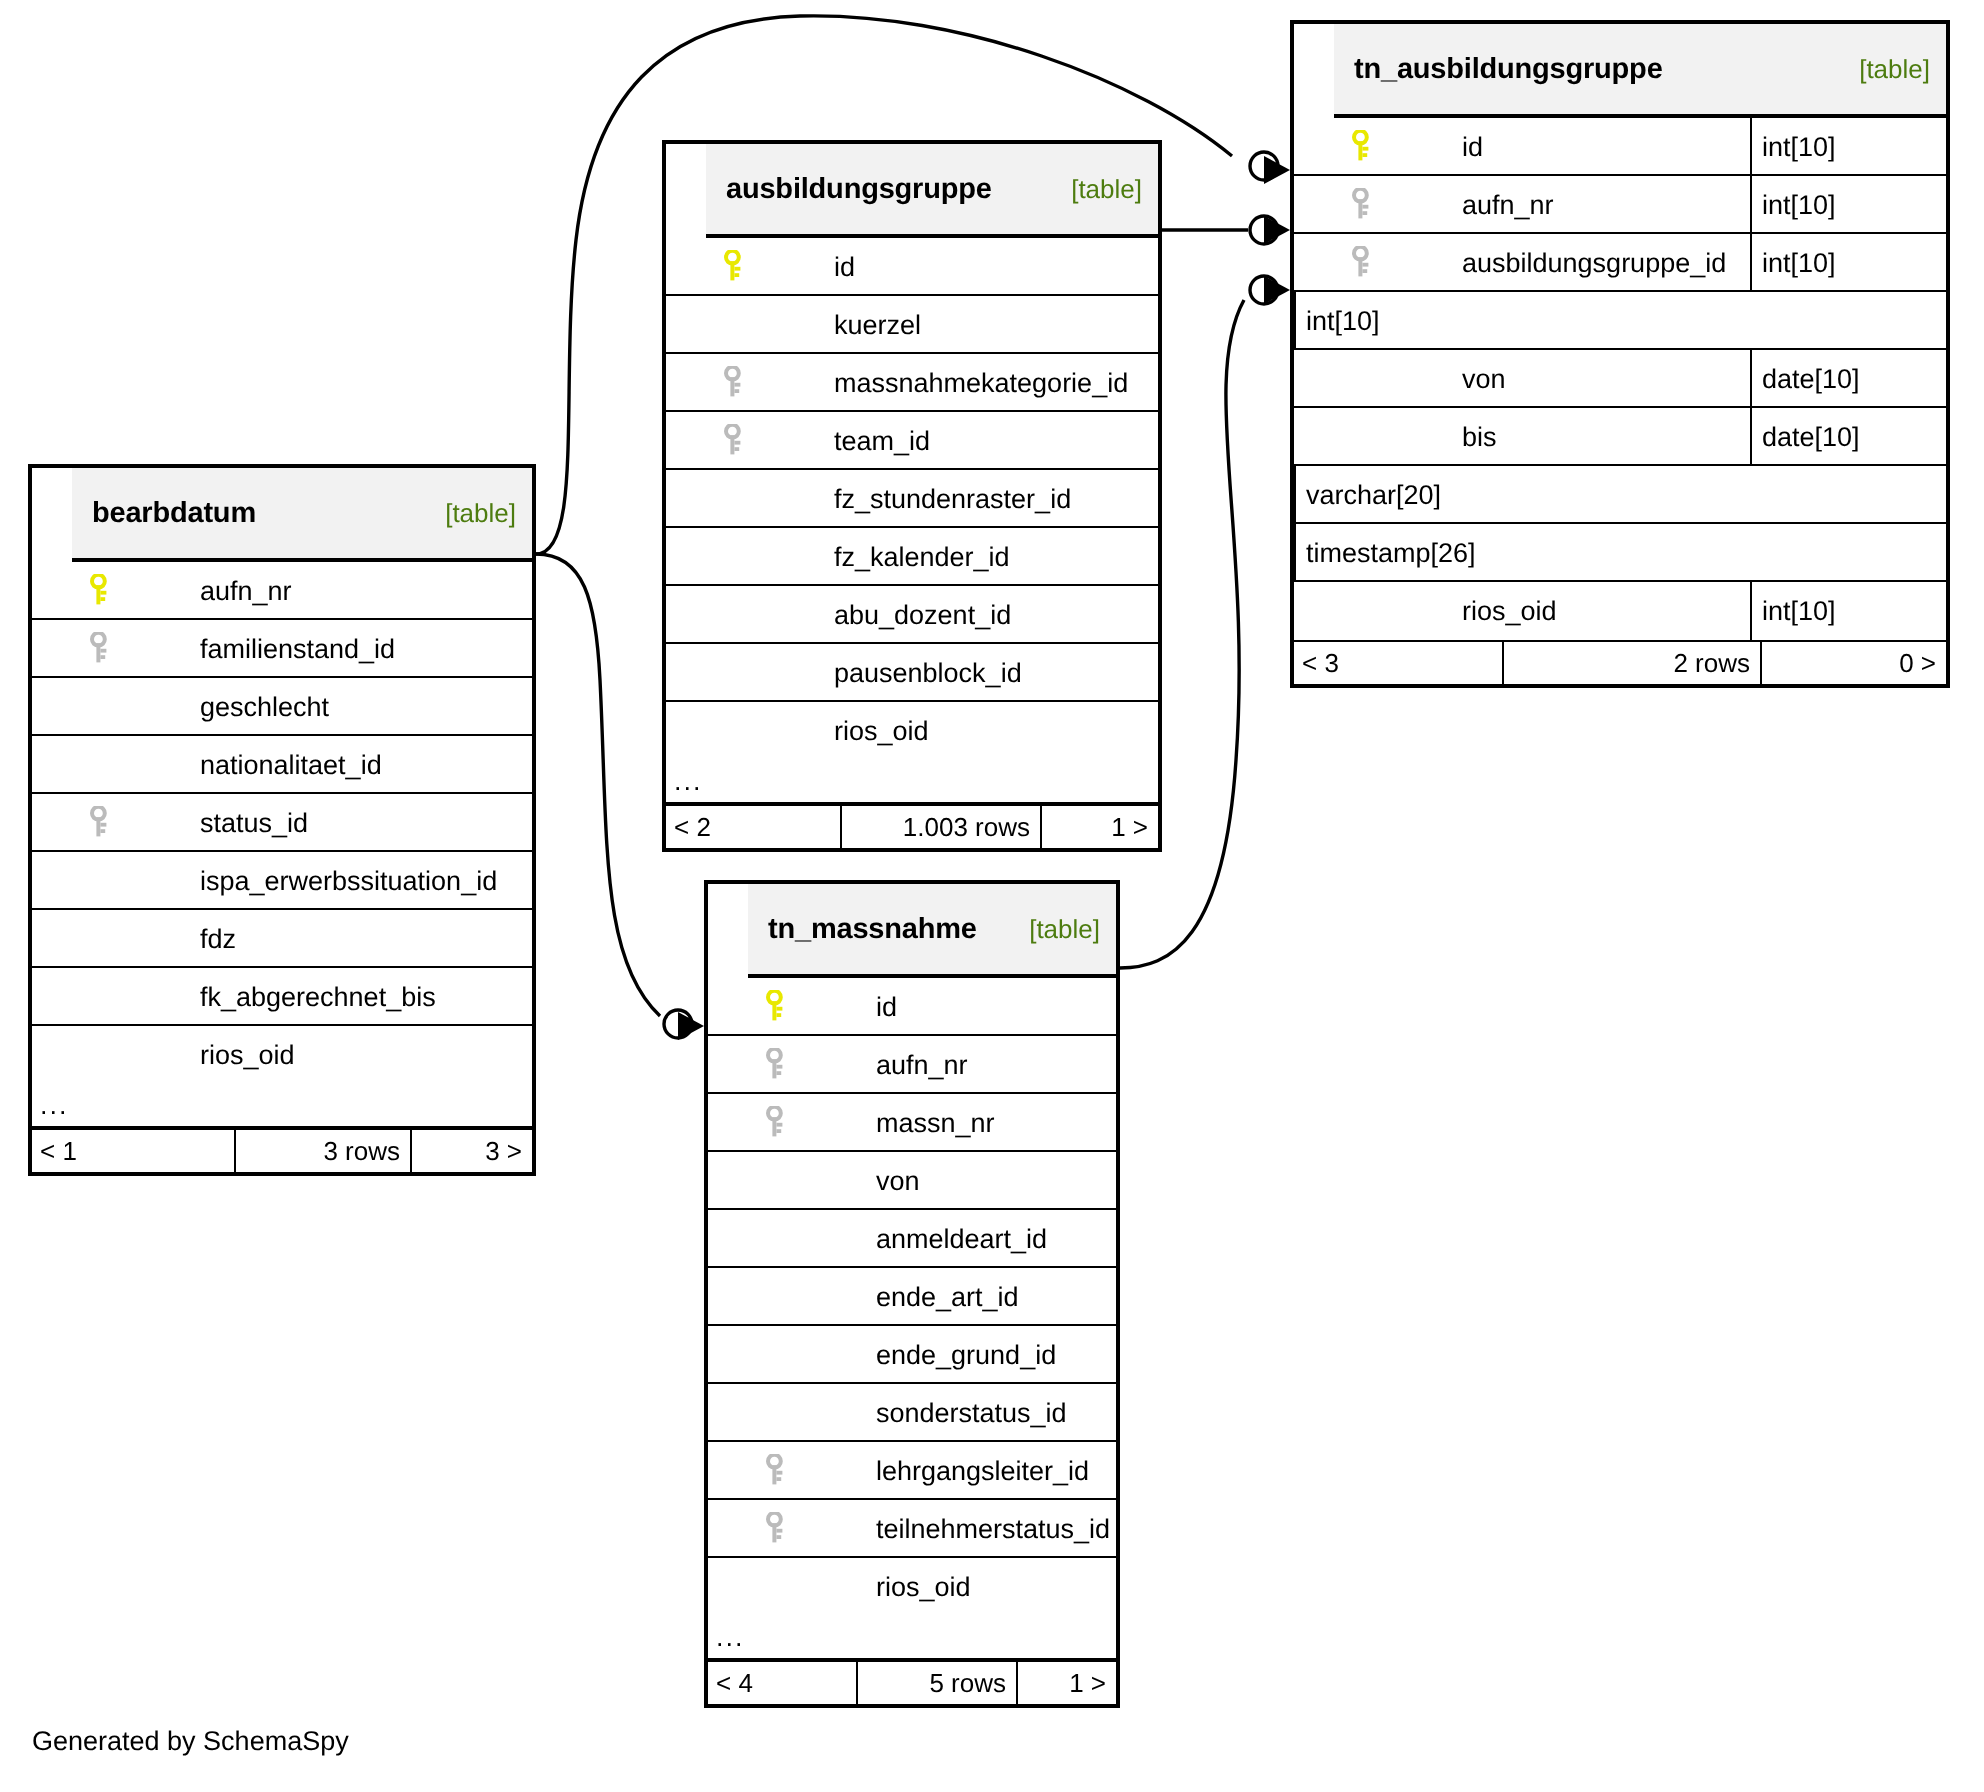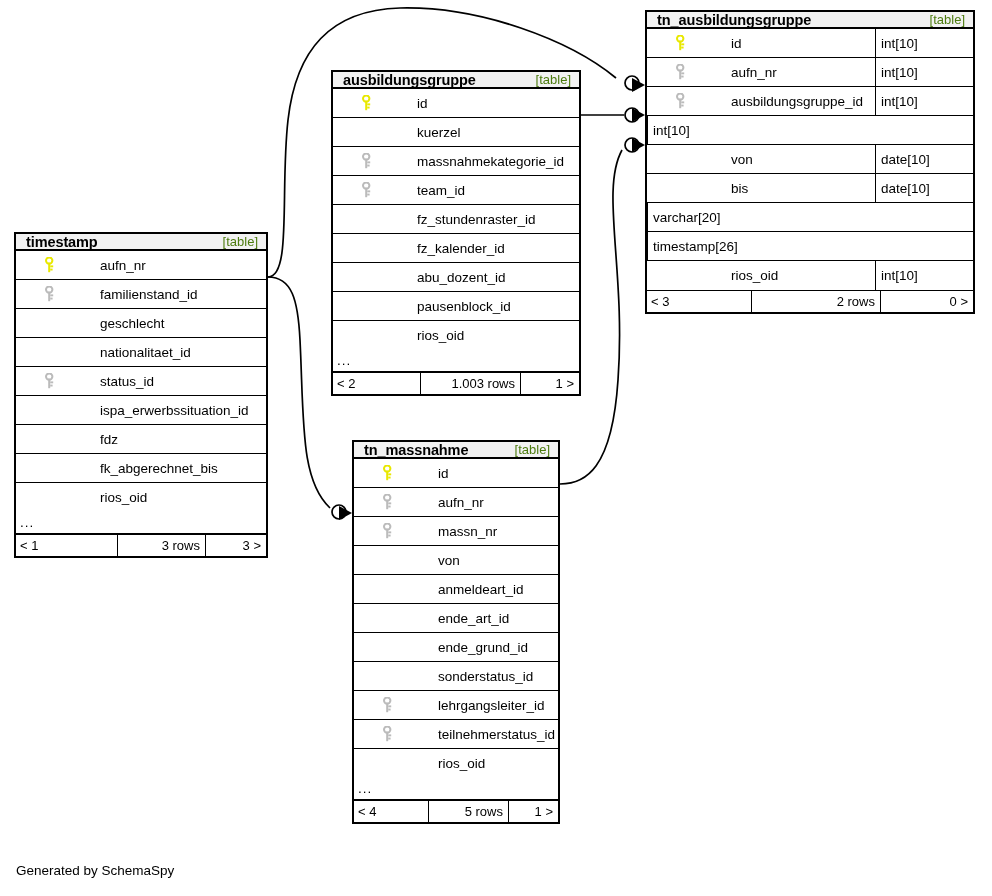--- a/index.html
+++ b/index.html
@@ -33,25 +33,26 @@
     position: absolute;
     box-sizing: border-box;
     background: #ffffff;
     border: 2px solid #000000;
     z-index: 2;
   }
   .tbl-head {
     box-sizing: border-box;
     background: #f2f2f2;
     border-bottom: 2px solid #000000;
-    height: 17px;
+    height: 47px;
     display: flex;
     align-items: center;
     padding: 0 8px 0 10px;
     white-space: nowrap;
+    margin-left: 20px;
   }
   .tbl-name {
     font-weight: bold;
     font-size: 14.5px;
     color: #000;
     letter-spacing: -0.1px;
   }
   .tbl-tag {
     margin-left: auto;
     font-size: 13px;
@@ -186,21 +187,21 @@
 
     <path d="M560,484 C585,484 612,470 618,380 C626,270 600,190 622,150" fill="none" stroke="#000" stroke-width="1.7"></path>
     <circle cx="632" cy="145" r="7" fill="#fff" stroke="#000" stroke-width="1.7"></circle>
     <g transform="translate(645,145)">
       <use href="#crow"></use>
     </g>
   </svg>
 
   <div class="tbl" id="tbl-teilnehmer">
       <div class="tbl-head">
-        <span class="tbl-name">timestamp</span>
+        <span class="tbl-name">bearbdatum</span>
         <span class="tbl-tag">[table]</span>
       </div>
       <div class="rows">
         <div class="row">
           <div class="cell-name">
             <span class="keyslot">
               <svg width="11" height="16" viewBox="0 0 11 16">
                 <circle cx="4.2" cy="3.6" r="3.2" fill="none" stroke="#e8e800" stroke-width="2"></circle>
                 <rect x="3.2" y="5.6" width="2" height="9.6" fill="#e8e800"></rect>
                 <rect x="5.2" y="8.4" width="3" height="1.9" fill="#e8e800"></rect>

